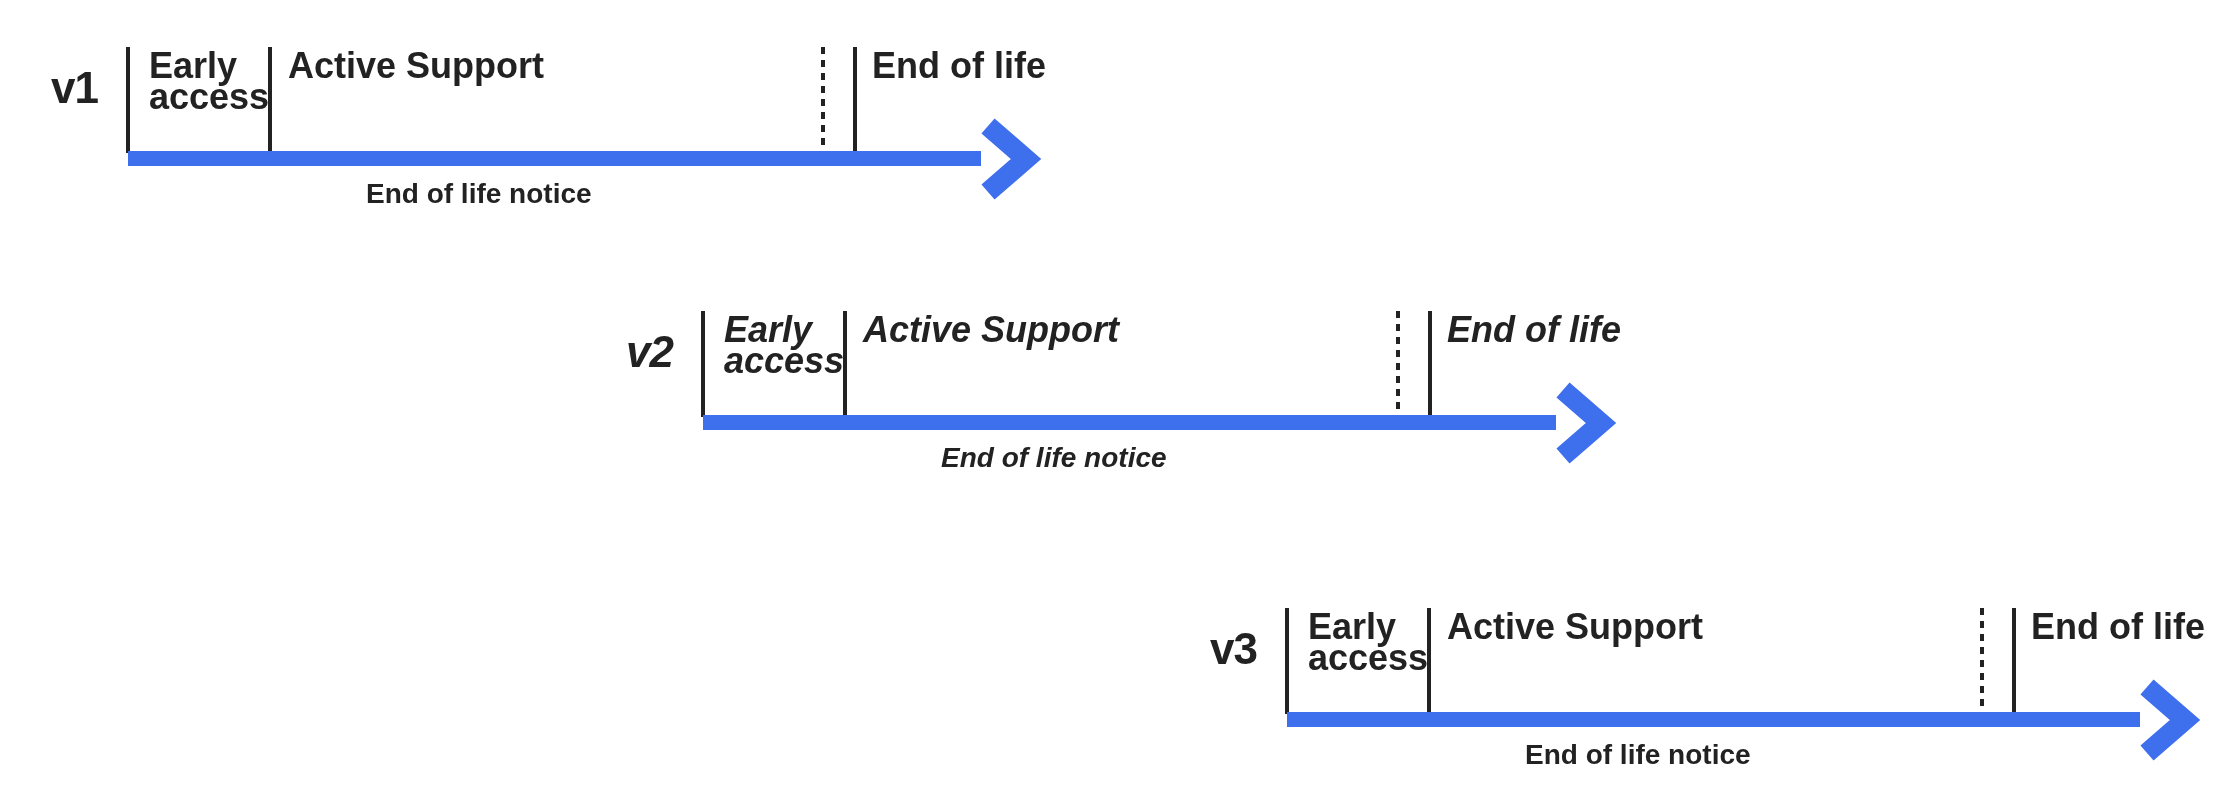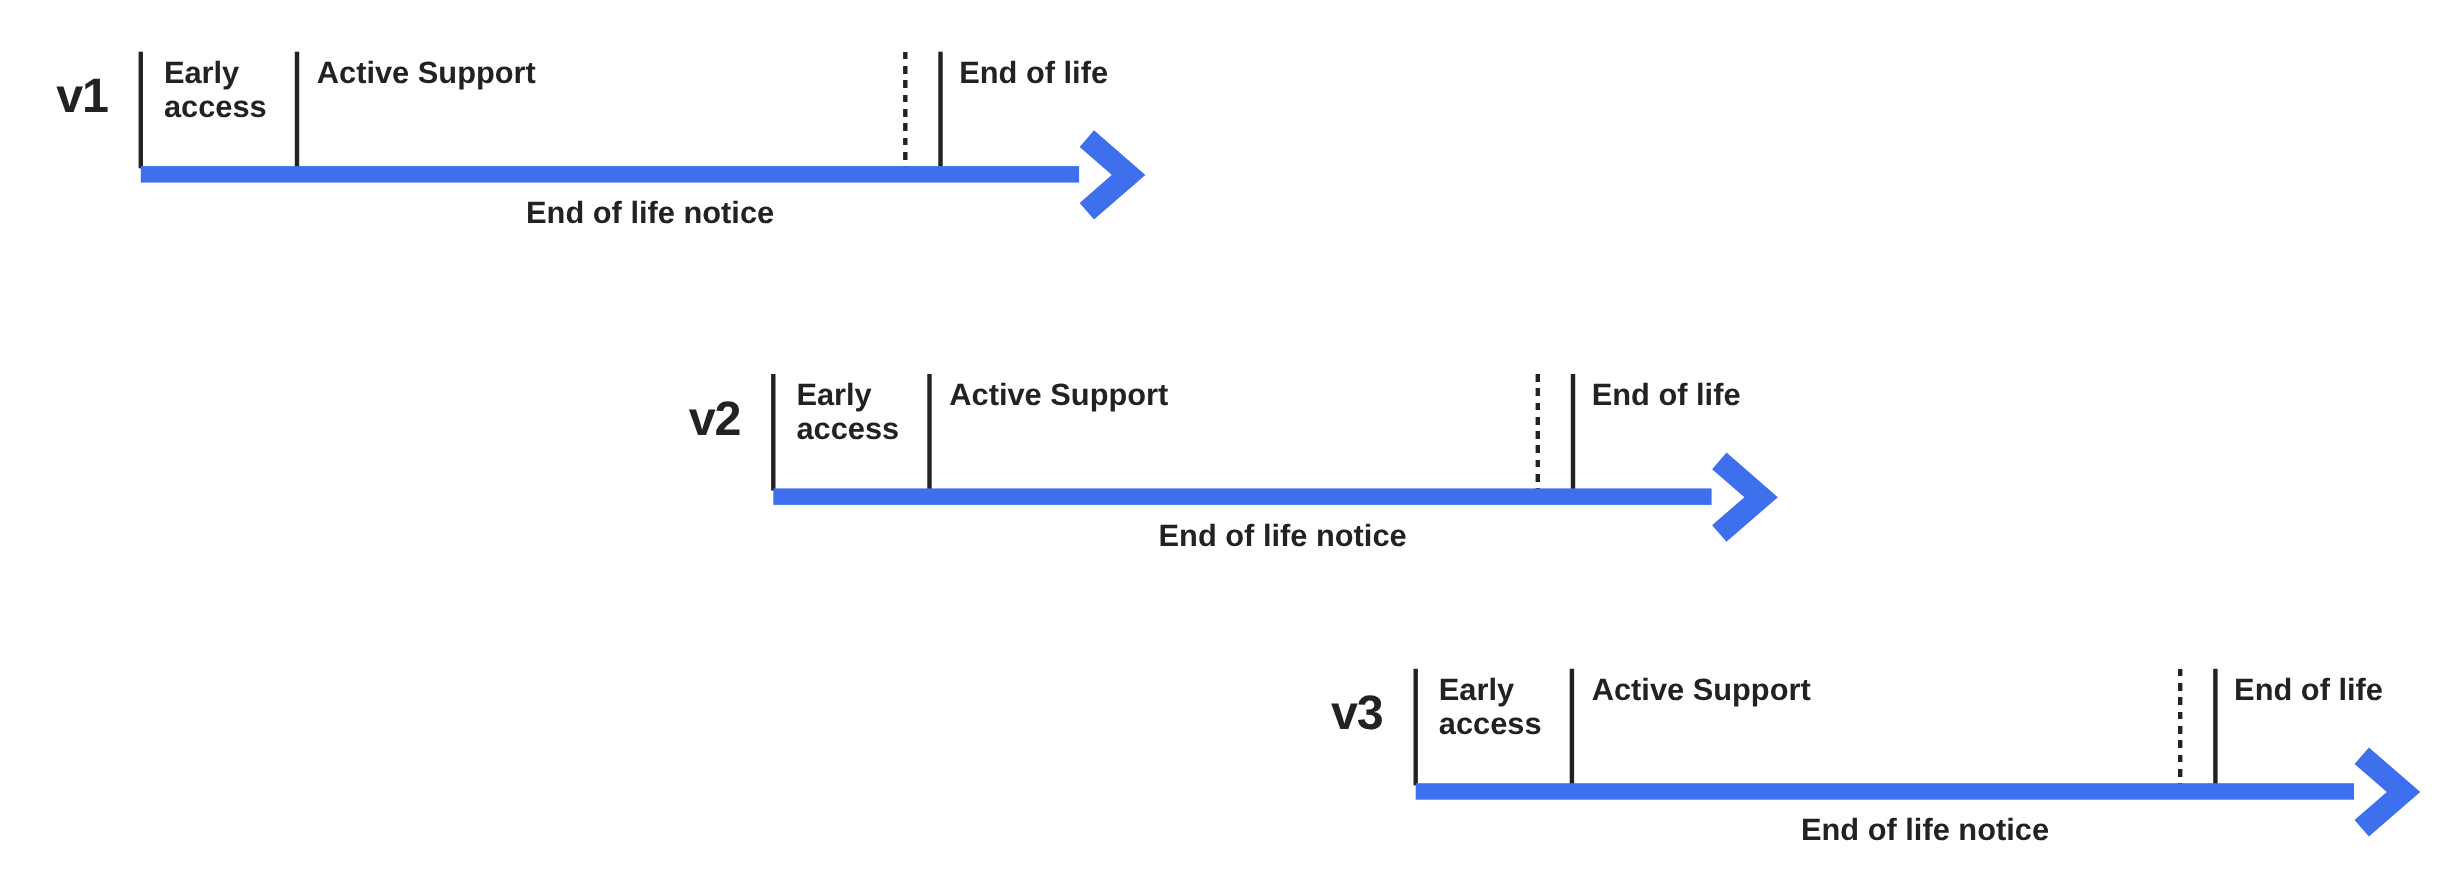--- a/index.html
+++ b/index.html
@@ -15,21 +15,21 @@
     font-family: "Liberation Sans", sans-serif;
     color: var(--ink, #222222);
   }
 
   .timeline-row {
     position: absolute;
     width: 990px;
     height: 180px;
   }
   .row-1 { left: 128px;  top: 47px;  }
-  .row-2 { left: 703px;  top: 340px; }
+  .row-2 { left: 703px;  top: 311px; font-style: italic; }
   .row-3 { left: 1287px; top: 608px; }
 
   .version {
     position: absolute;
     left: -175px;
     top: 19px;
     width: 145px;
     text-align: right;
     font-size: 44px;
     font-weight: 700;
@@ -54,21 +54,21 @@
       var(--ink, #222222) 0px,
       var(--ink, #222222) 7px,
       transparent 7px,
       transparent 13px
     );
   }
 
   .phase-label {
     position: absolute;
     top: 3px;
-    font-size: 28px;
+    font-size: 36px;
     font-weight: 700;
     line-height: 31px;
     white-space: pre-line;
   }
   .early  { left: 21px; width: 112px; }
   .active { left: 160px; white-space: nowrap; }
   .eol    { left: 744px; white-space: nowrap; }
 
   .bar {
     position: absolute;
@@ -91,21 +91,21 @@
     stroke-width: 20;
     stroke-linecap: butt;
     stroke-linejoin: miter;
   }
 
   .notice {
     position: absolute;
     left: 238px;
     width: 450px;
     top: 131px;
-    text-align: center;
+    text-align: left;
     font-size: 28px;
     font-weight: 700;
     line-height: 31px;
     white-space: nowrap;
   }
 </style>
 </head>
 <body>
 
 <div>

